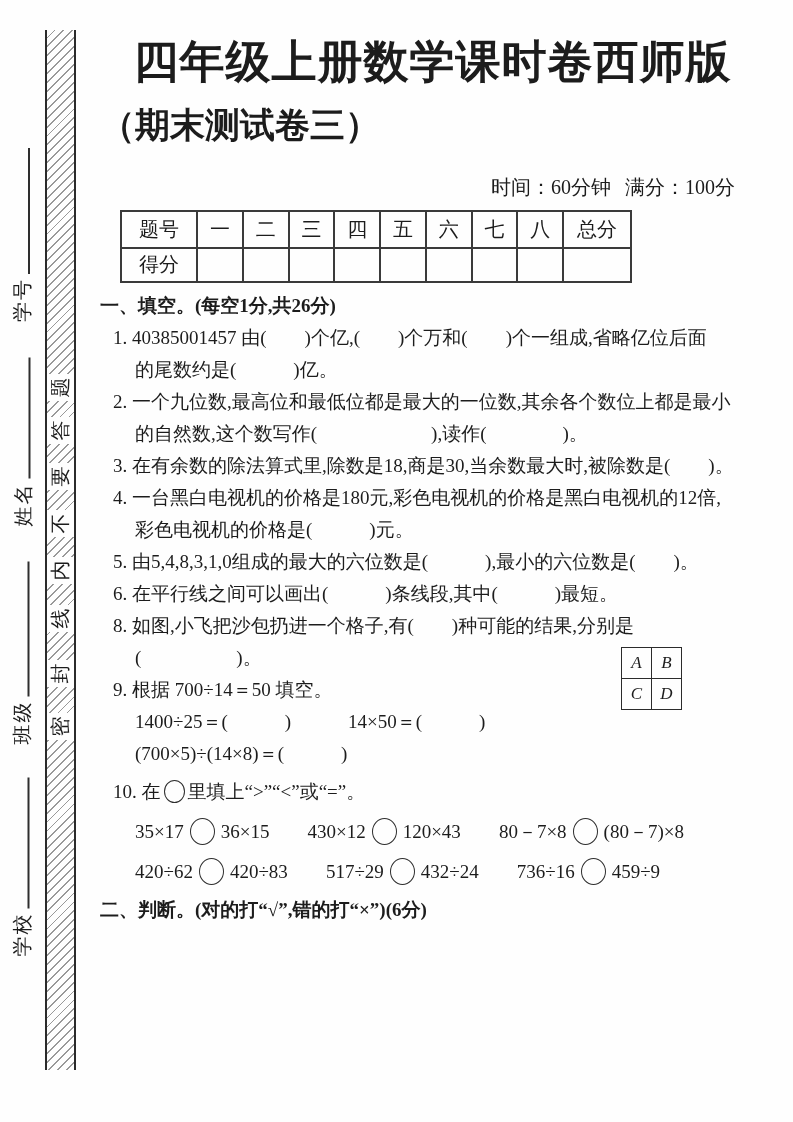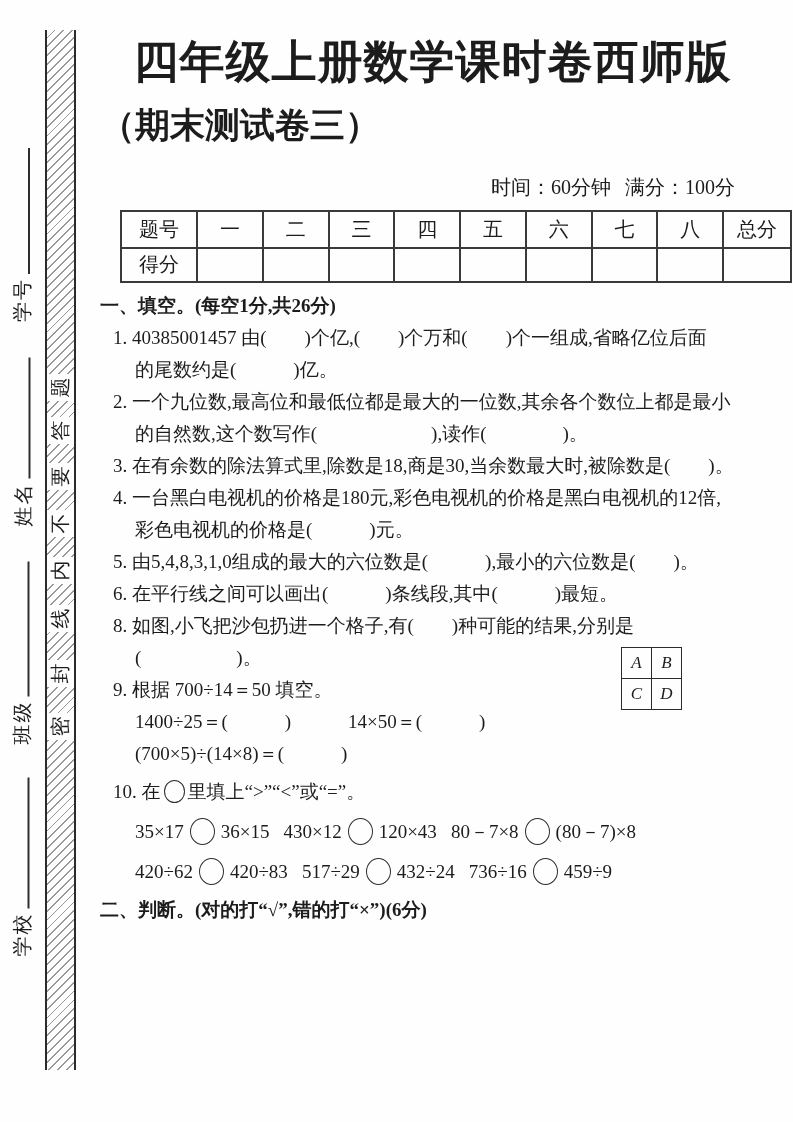--- a/index.html
+++ b/index.html
@@ -37,38 +37,38 @@
     margin-top:30px; text-align:center; font-size:45px; line-height:1.15;
     font-family:"Liberation Sans","DejaVu Sans",sans-serif; font-weight:900; letter-spacing:1px;
   }
   .subtitle {
     margin-top:14px; text-align:left; font-size:35px;
     font-family:"Liberation Sans","DejaVu Sans",sans-serif; font-weight:900;
   }
   .info { margin-top:25px; padding-right:30px; text-align:right; font-size:20px; }
   .info .gap { display:inline-block; width:14px; }
   
-  table.score { border-collapse:collapse; table-layout:fixed; width:672px; margin:9px 0 0 20px;border-radius:19px; }
+  table.score { border-collapse:collapse; table-layout:fixed; width:512px; margin:9px 0 0 20px;border-radius:19px; }
   table.score td { border:2px solid #3a3a3a; text-align:center; font-size:20px; }
   table.score tr:first-child td { height:37px; }
   table.score tr:last-child td { height:34px; }
   table.score td:first-child { width:76px; }
   table.score td:last-child { width:68px; }
   
   .content { position:relative; margin-top:7px; font-size:19px; }
   .line { line-height:32px; min-height:32px; }
   .sec  { font-weight:bold; }
   .ind  { padding-left:13px; }
   .ind2 { padding-left:35px; }
   .circle {
     display:inline-block; width:25px; height:27px; border:1.6px solid #2e2e2e;
     border-radius:50%; vertical-align:-7px; margin:0 6px;
   }
   .circle.small { width:21px; height:23px; vertical-align:-5px; margin:0 3px; }
-  .cmp-row { display:flex; padding-left:35px; column-gap:14px; margin-top:8px;align-items:center; }
+  .cmp-row { display:flex; padding-left:35px; column-gap:38px; margin-top:8px;align-items:center; }
   .cmp-group { white-space:nowrap; }
   
   table.abcd { position:absolute; left:521px; top:357px; border-collapse:collapse; background:#fefefe; }
   table.abcd td {
     width:30px; height:31px; border:1.6px solid #2b2b2b; text-align:center;
     font-style:italic; font-size:17px;
   }
   
   .judge-line { position:relative; }
   .judge-blank { position:absolute; left:540px; top:0; }

